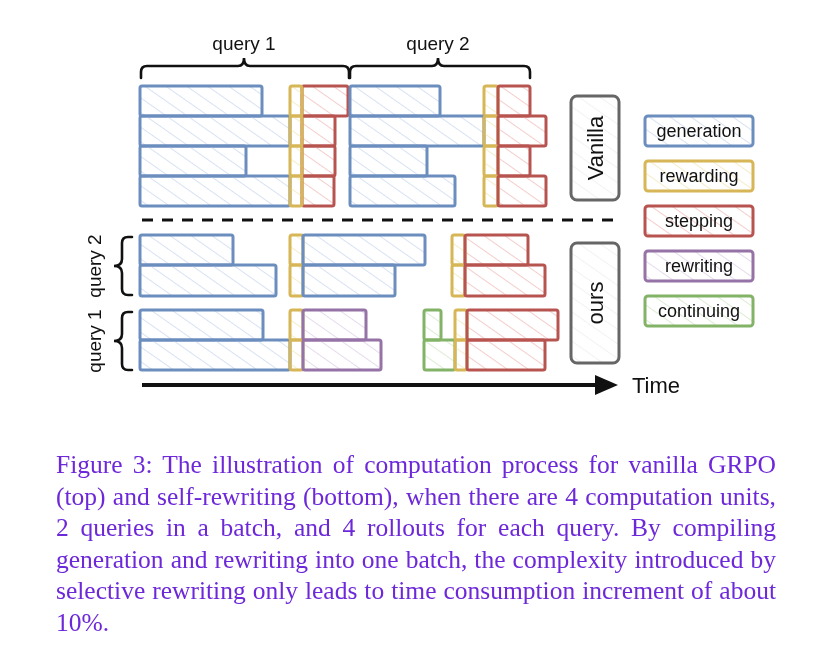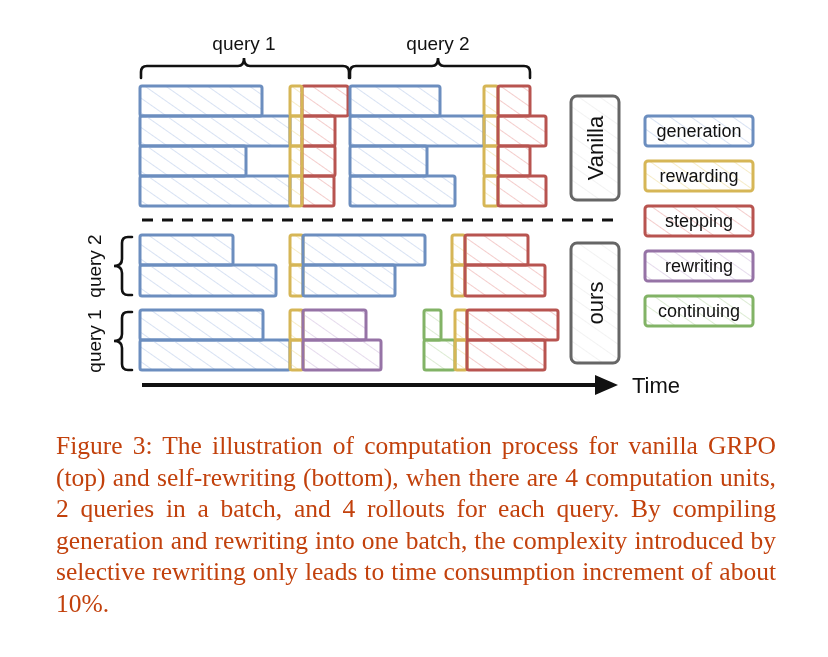--- a/index.html
+++ b/index.html
@@ -1,22 +1,22 @@
 <!DOCTYPE html>
 <html><head>
 <meta charset="utf-8">
 <style>
   html, body { margin:0; padding:0; background:#ffffff; }
   body { width:828px; height:657px; position:relative; overflow:hidden; }
   #fig { position:absolute; left:0; top:0; }
   .lbl { font-family:"Liberation Sans", sans-serif; fill:#111; }
   #caption {
-    position:absolute; left:56px; top:430px; width:720px;
+    position:absolute; left:56px; top:449px; width:720px;
     font-family:"Liberation Serif", serif; font-size:25.5px; line-height:31.5px;
-    color:#c2410c; text-align:justify;
+    color:#6d28d9; text-align:justify;
   }
 </style>
 </head>
 <body>
 
 <svg id="fig" width="828" height="420" viewBox="0 0 828 420" xmlns="http://www.w3.org/2000/svg">
   <defs>
     <pattern id="hatch-gen" patternUnits="userSpaceOnUse" width="12" height="12" patternTransform="rotate(-55)">
       <line x1="0" y1="0" x2="0" y2="12" stroke="#c7d6ee" stroke-width="1.4"></line>
     </pattern>

